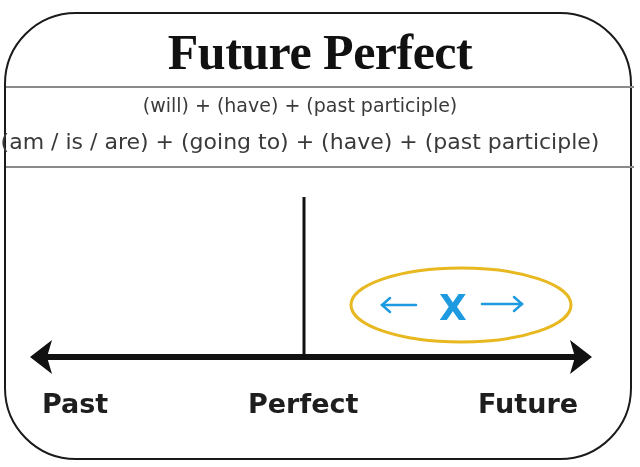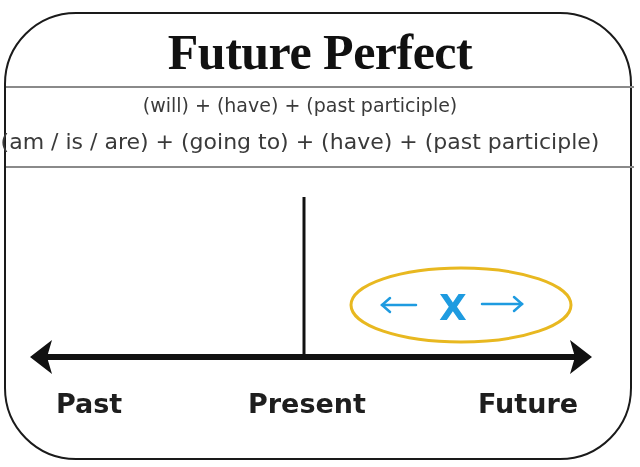--- a/index.html
+++ b/index.html
@@ -19,21 +19,21 @@
       position: absolute; left: 0; width: 600px; text-align: center;
       font-family: "DejaVu Sans", sans-serif; color: #3a3a3a; line-height: 24px;
     }
     .f1 { top: 93px; font-size: 19px; }
     .f2 { top: 130px; font-size: 22px; }
     svg.diagram { position: absolute; left: 0; top: 0; }
     .label {
       position: absolute; top: 386px; font-family: "DejaVu Sans", sans-serif;
       font-weight: bold; font-size: 27px; color: #1e1e1e; line-height: 36px;
     }
-    .l-past { left: 56px; text-align: right; }
+    .l-past { left: 42px; text-align: right; }
     .l-present { left: 248px; }
     .l-future { left: 478px; text-align: right; }
   </style>
 </head>
 <body>
 
 <div class="card"></div>
 
 <div class="title">Future Perfect</div>
 
@@ -59,14 +59,14 @@
   <g stroke="#1e9be0" stroke-width="2.5" fill="none" stroke-linecap="round">
     <line x1="382" y1="305" x2="416" y2="305"></line>
     <polyline points="390,298 382,305 390,312"></polyline>
     <line x1="482" y1="304" x2="522" y2="304"></line>
     <polyline points="514,297 522,304 514,311"></polyline>
   </g>
   <text x="453" y="320" text-anchor="middle" font-family="DejaVu Sans, sans-serif" font-weight="bold" font-size="36" fill="#1e9be0">X</text>
 </svg>
 
 <div class="label l-past">Past</div>
-<div class="label l-present">Present</div>
+<div class="label l-present">Perfect</div>
 <div class="label l-future">Future</div>
 
 </body></html>

